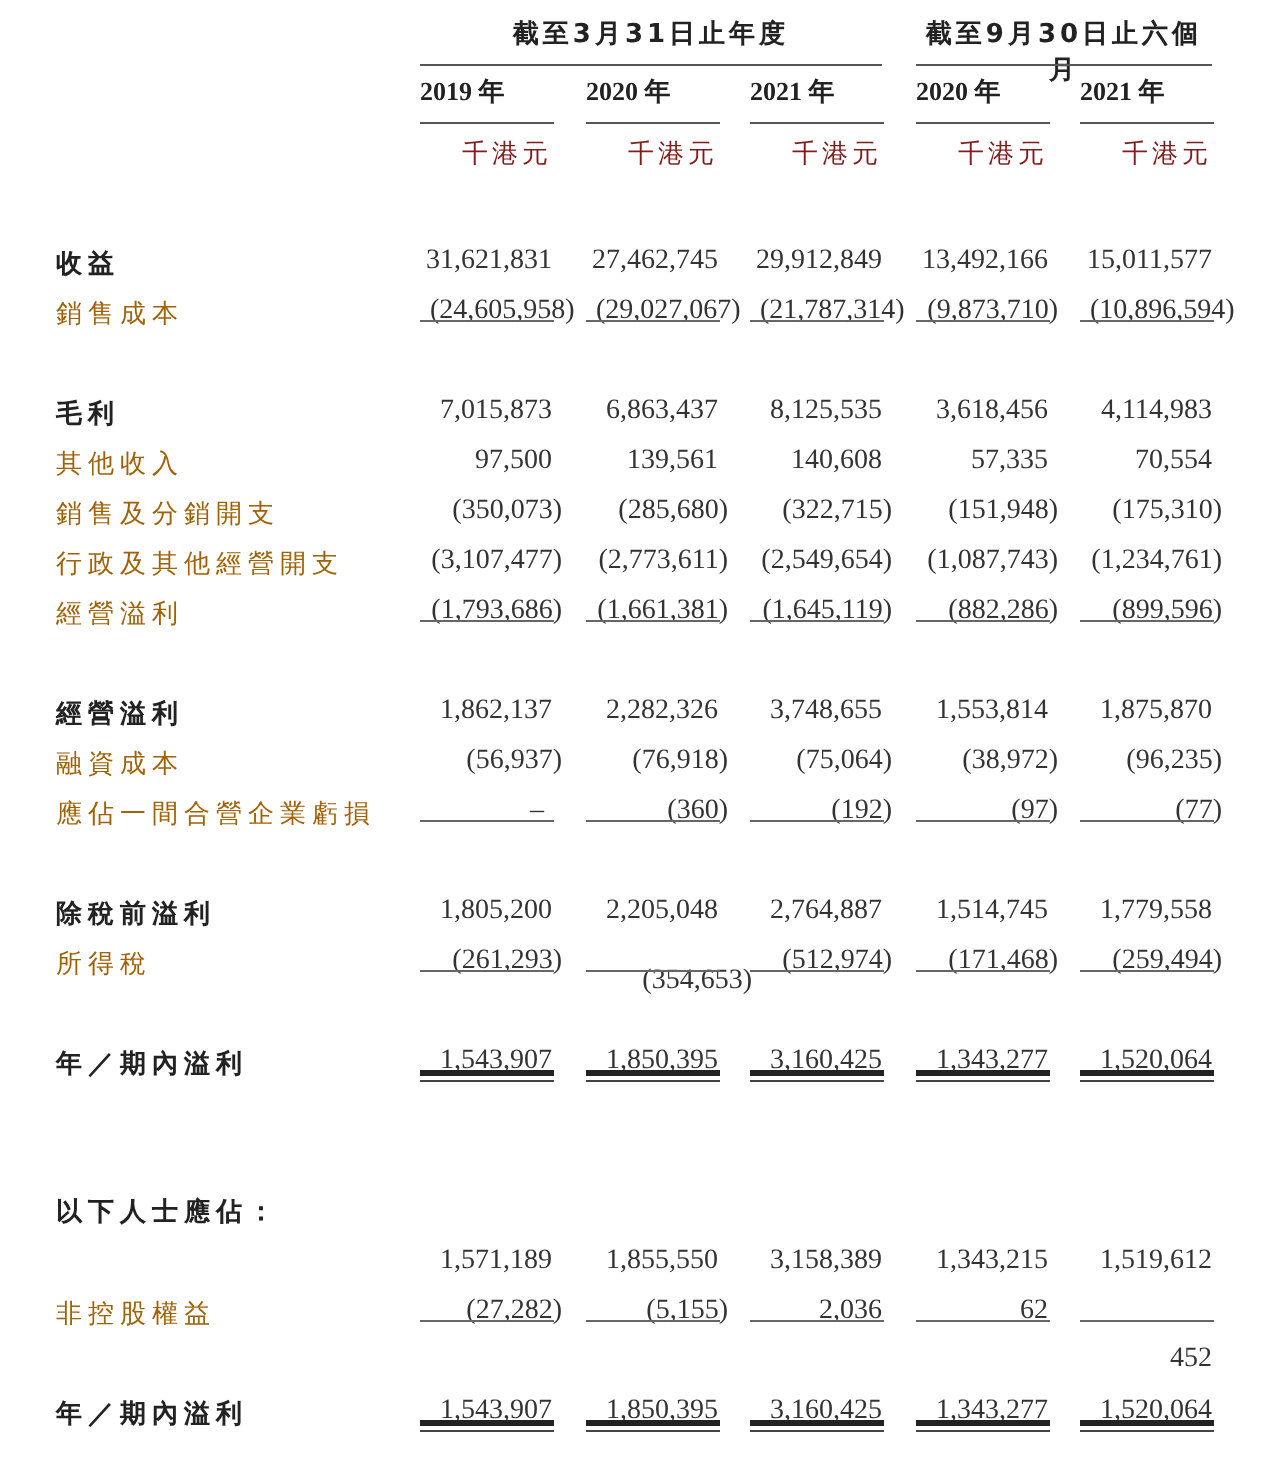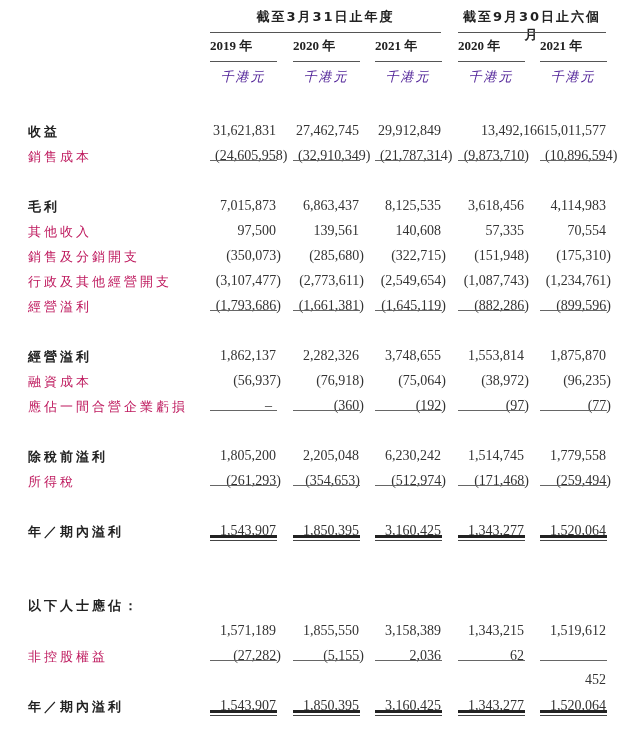--- a/index.html
+++ b/index.html
@@ -12,28 +12,28 @@
     position: absolute; top: 8px; height: 18px;
     font-size: 13px; font-weight: bold; text-align: center; letter-spacing: 2px;
     font-family: "DejaVu Sans", sans-serif; color: #222;
   }
   .hline { position: absolute; height: 1px; background: #555; }
   .year {
     position: absolute; top: 37px; width: 66px; text-align: left;
     font-size: 13px; font-weight: bold; color: #222;
   }
   .unit {
-    position: absolute; top: 68px; width: 66px; text-align: center;
-    font-size: 13px; font-style: italic; color: #4c1d95; letter-spacing: 2px;
+    position: absolute; top: 68px; width: 66px; text-align: right;
+    font-size: 13px; color: #7f1d1d; letter-spacing: 2px;
     font-family: "DejaVu Serif", serif;
   }
   .row { position: absolute; left: 0; width: 640px; height: 24px; }
   .label {
     position: absolute; left: 28px; top: 3px; font-size: 13px; letter-spacing: 3px;
-    font-family: "DejaVu Sans", sans-serif; color: #be185d;
+    font-family: "DejaVu Sans", sans-serif; color: #a16207;
   }
   .label.bold { font-weight: bold; color: #222; }
   .num {
     position: absolute; top: 3px; width: 66px; text-align: right;
     font-size: 14px; color: #333; white-space: nowrap;
   }
   .uline { position: absolute; height: 1px; background: #666; width: 67px; }
   .dline-thick { position: absolute; height: 3px; background: #222; width: 67px; }
   .dline-thin { position: absolute; height: 1px; background: #444; width: 67px; }
 </style>
@@ -62,27 +62,27 @@
 <div class="unit" style="left:375px;">千港元</div>
 <div class="unit" style="left:458px;">千港元</div>
 <div class="unit" style="left:540px;">千港元</div>
 
 <div id="rows">
     <div class="row" style="top: 120px;">
       <div class="label bold">收益</div>
       <div class="num" style="left: 210px;">31,621,831</div>
       <div class="num" style="left: 293px;">27,462,745</div>
       <div class="num" style="left: 375px;">29,912,849</div>
-      <div class="num" style="left: 478px;">13,492,166</div>
+      <div class="num" style="left: 458px;">13,492,166</div>
       <div class="num" style="left: 540px;">15,011,577</div>
     </div>
     <div class="row" style="top: 145px;">
       <div class="label">銷售成本</div>
       <div class="num" style="left: 215px;">(24,605,958)</div>
-      <div class="num" style="left: 298px;">(32,910,349)</div>
+      <div class="num" style="left: 298px;">(29,027,067)</div>
       <div class="num" style="left: 380px;">(21,787,314)</div>
       <div class="num" style="left: 463px;">(9,873,710)</div>
       <div class="num" style="left: 545px;">(10,896,594)</div>
     </div>
     <div class="row" style="top: 195px;">
       <div class="label bold">毛利</div>
       <div class="num" style="left: 210px;">7,015,873</div>
       <div class="num" style="left: 293px;">6,863,437</div>
       <div class="num" style="left: 375px;">8,125,535</div>
       <div class="num" style="left: 458px;">3,618,456</div>
@@ -141,28 +141,28 @@
       <div class="num" style="left: 206px;">–</div>
       <div class="num" style="left: 298px;">(360)</div>
       <div class="num" style="left: 380px;">(192)</div>
       <div class="num" style="left: 463px;">(97)</div>
       <div class="num" style="left: 545px;">(77)</div>
     </div>
     <div class="row" style="top: 445px;">
       <div class="label bold">除稅前溢利</div>
       <div class="num" style="left: 210px;">1,805,200</div>
       <div class="num" style="left: 293px;">2,205,048</div>
-      <div class="num" style="left: 375px;">6,230,242</div>
+      <div class="num" style="left: 375px;">2,764,887</div>
       <div class="num" style="left: 458px;">1,514,745</div>
       <div class="num" style="left: 540px;">1,779,558</div>
     </div>
     <div class="row" style="top: 470px;">
       <div class="label">所得稅</div>
       <div class="num" style="left: 215px;">(261,293)</div>
-      <div class="num" style="left: 294px;">(354,653)</div>
+      <div class="num" style="left: 310px; margin-top: 10px;">(354,653)</div>
       <div class="num" style="left: 380px;">(512,974)</div>
       <div class="num" style="left: 463px;">(171,468)</div>
       <div class="num" style="left: 545px;">(259,494)</div>
     </div>
     <div class="row" style="top: 520px;">
       <div class="label bold">年／期內溢利</div>
       <div class="num" style="left: 210px;">1,543,907</div>
       <div class="num" style="left: 293px;">1,850,395</div>
       <div class="num" style="left: 375px;">3,160,425</div>
       <div class="num" style="left: 458px;">1,343,277</div>

